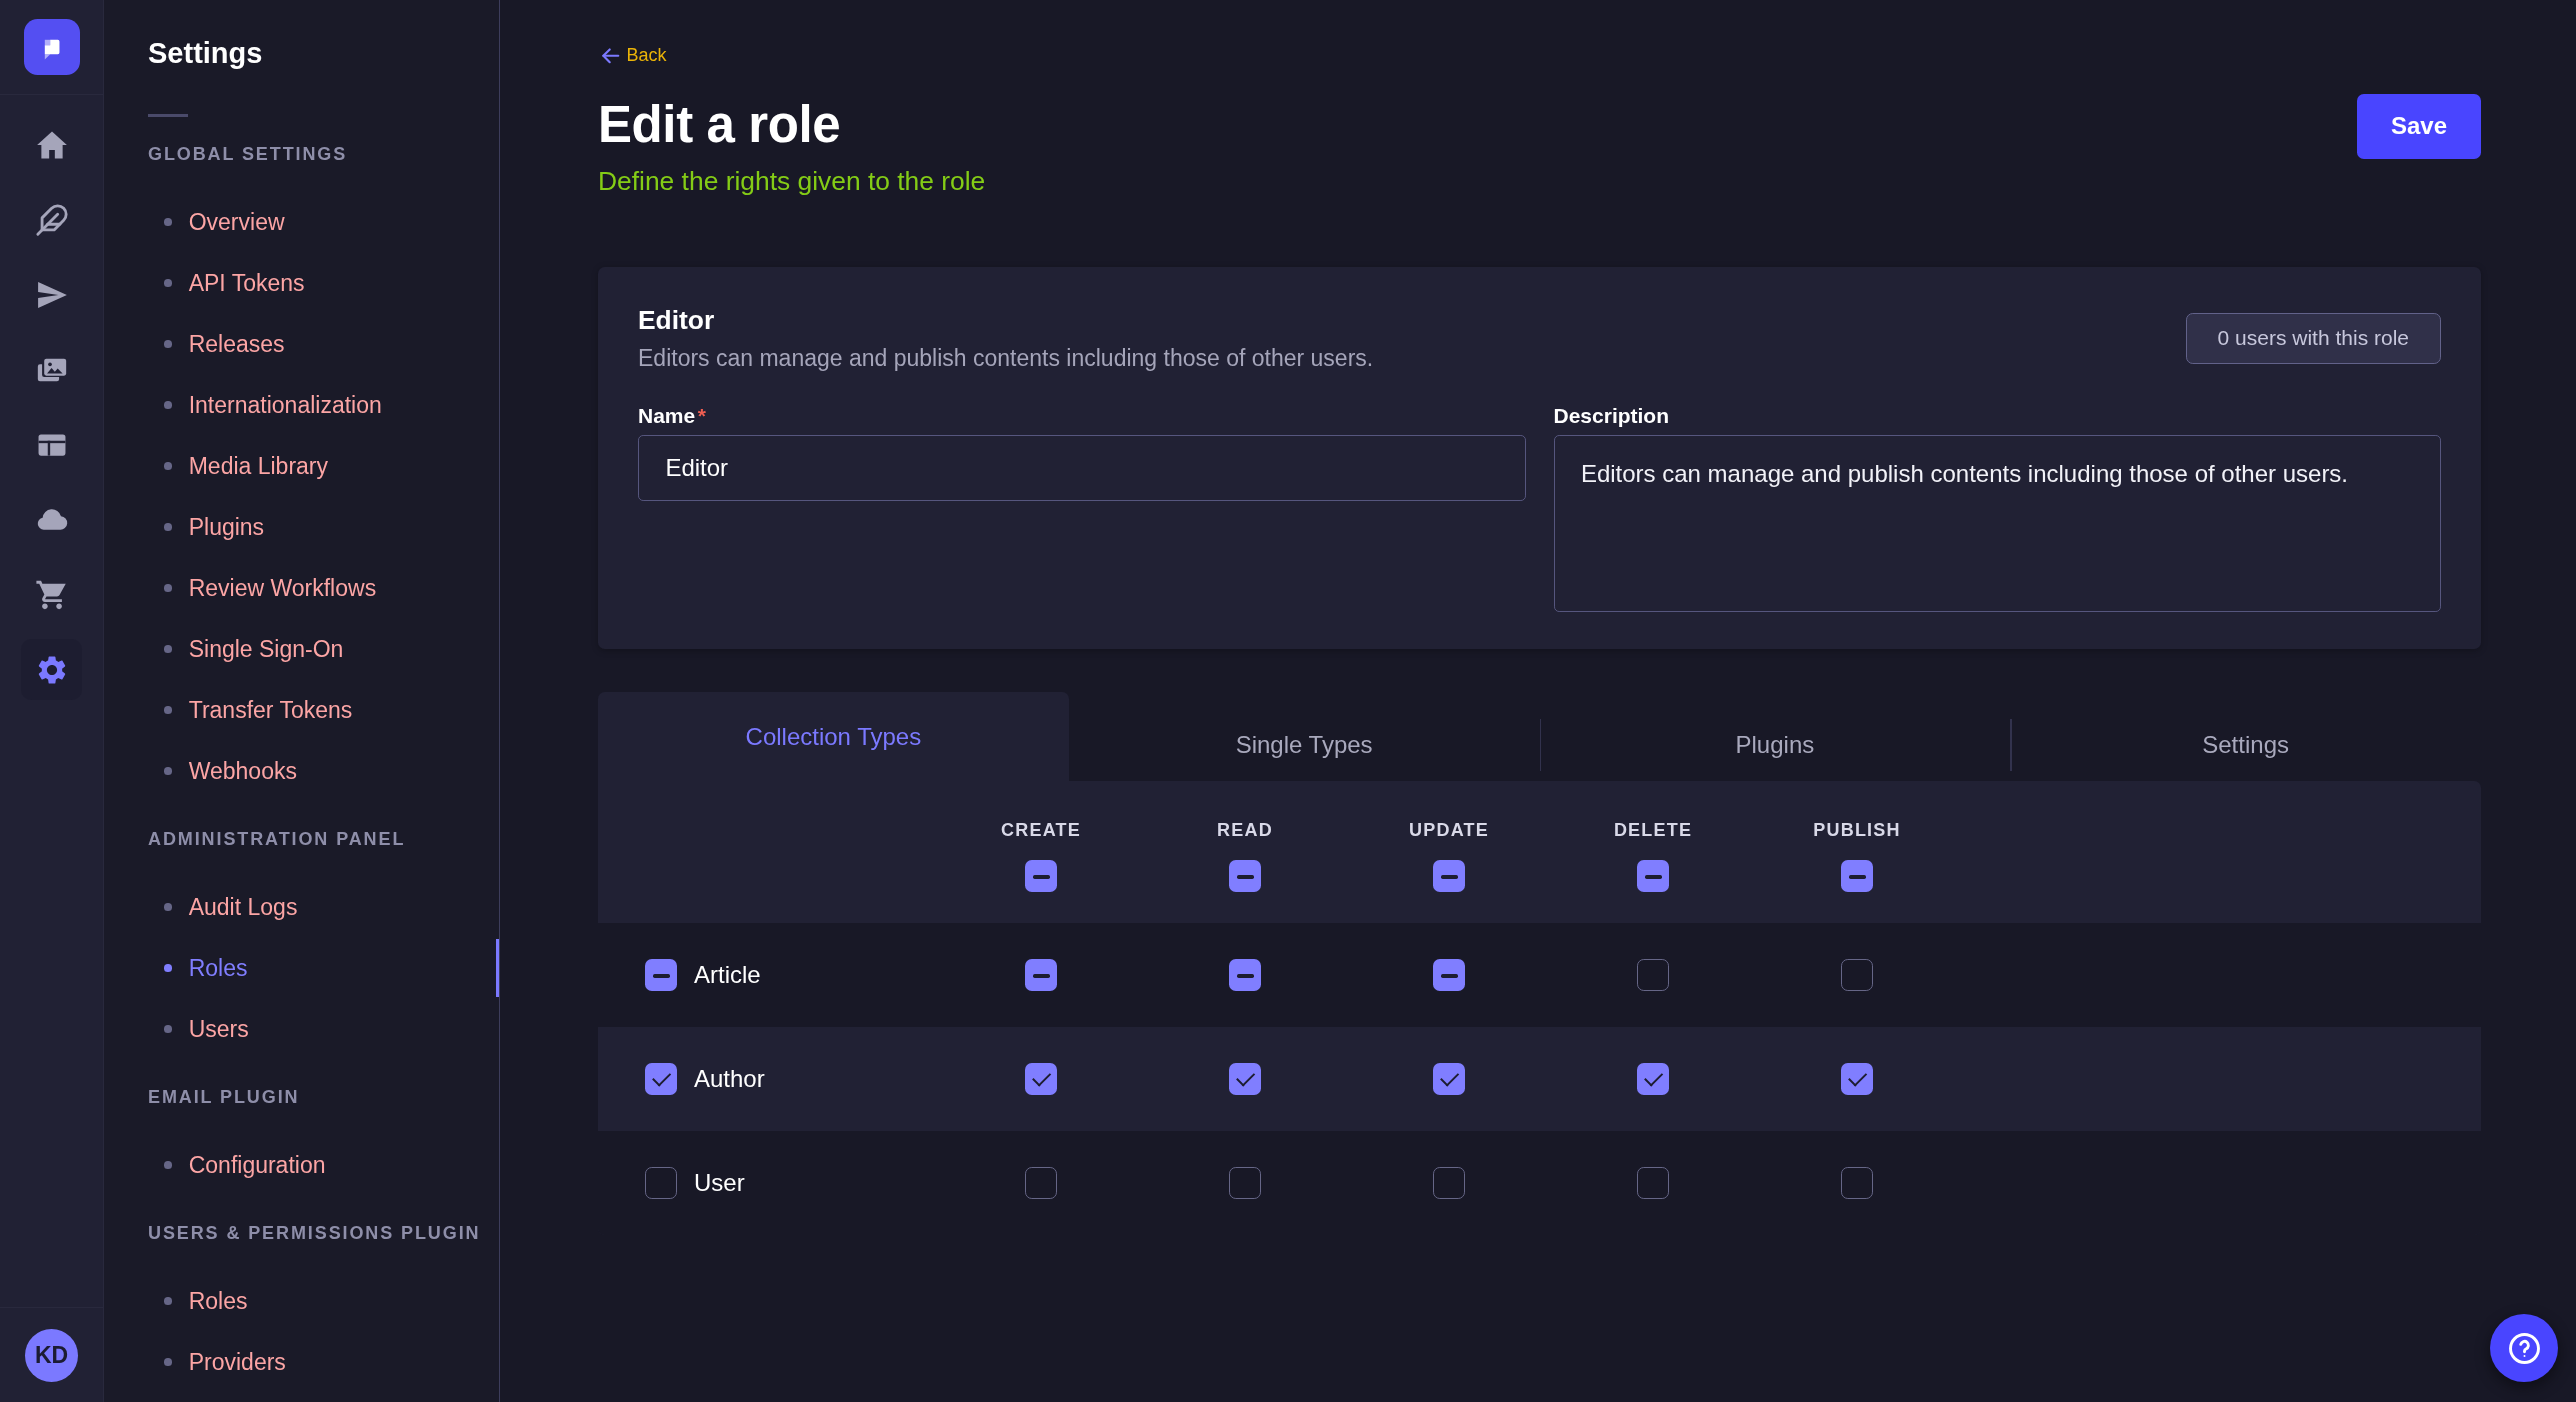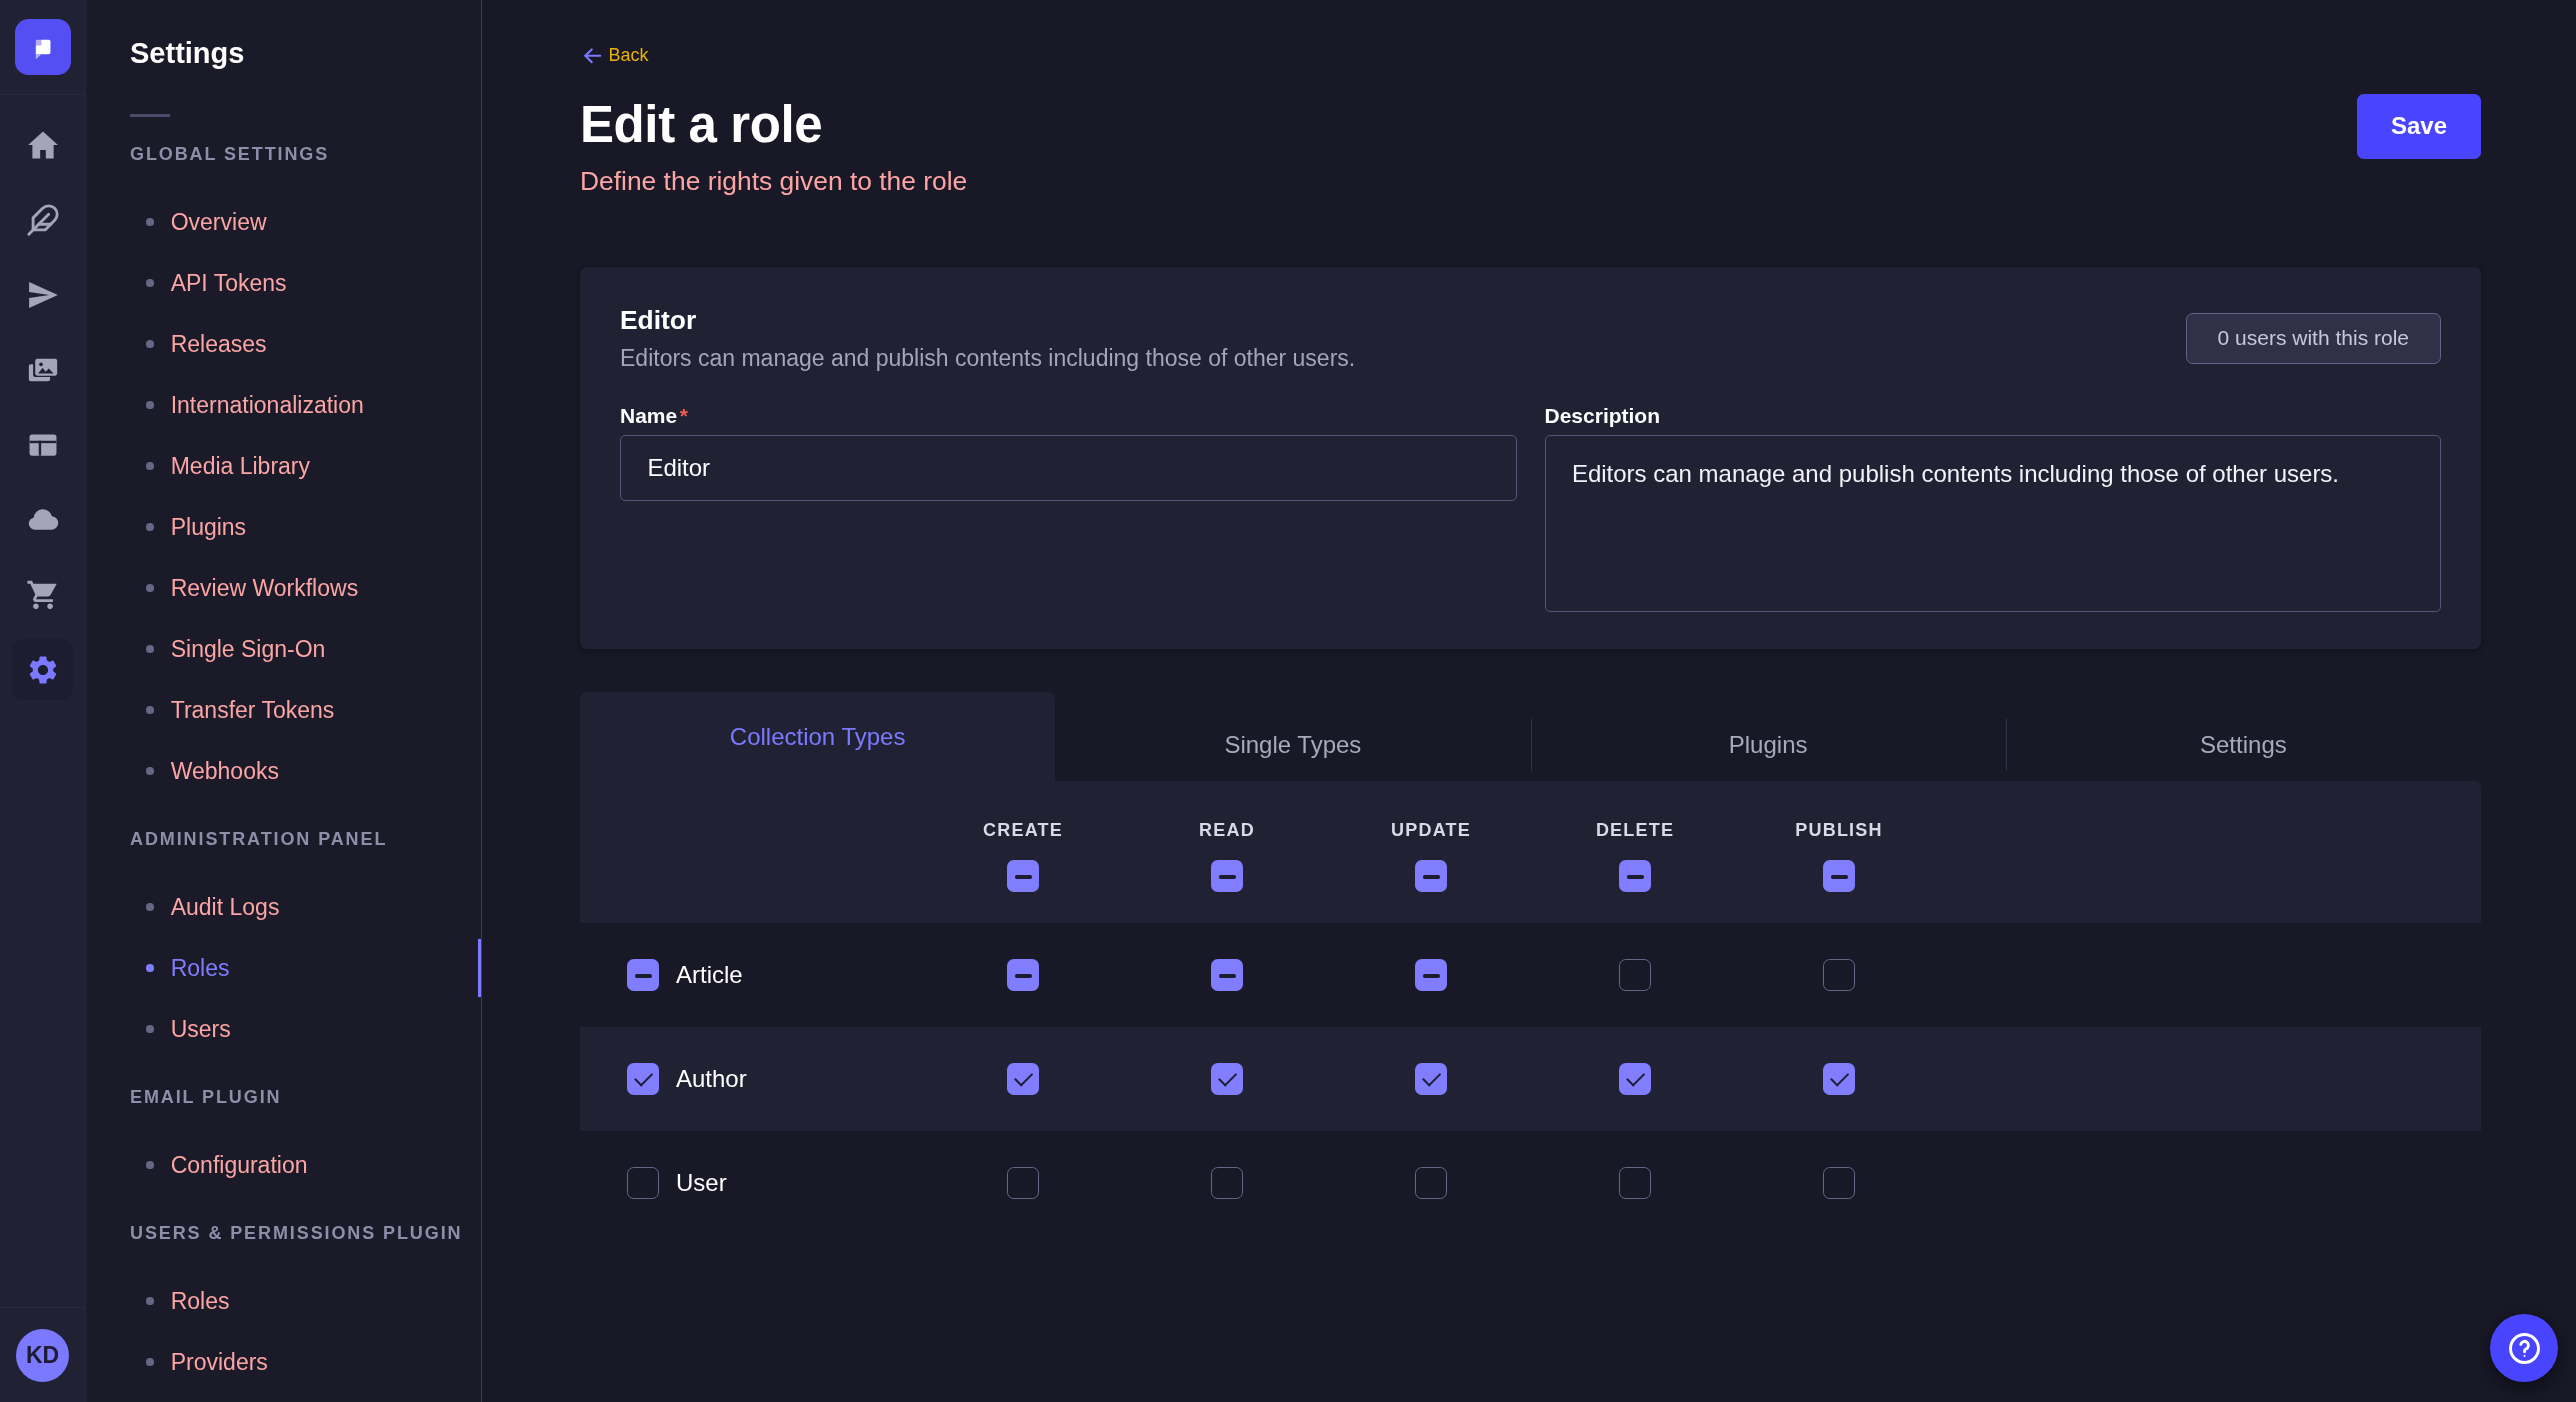--- a/index.html
+++ b/index.html
@@ -6,21 +6,21 @@
   html, body { width: 2576px; height: 1402px; overflow: hidden; }
   body {
     background: #181826;
     color: #ffffff;
     font-family: "Liberation Sans", "DejaVu Sans", sans-serif;
   }
   .app { display: flex; width: 100%; height: 100%; }
 
   
   .rail {
-    width: 86px; flex-shrink: 0;
+    width: 104px; flex-shrink: 0;
     background: #212134;
     border-right: 0.9px solid #29293d;
     display: flex; flex-direction: column;
   }
   .rail-logo-wrap {
     height: 95px; width: 100%;
     display: flex; align-items: center; justify-content: center;
     border-bottom: 0.9px solid #29293d;
   }
   .logo {
@@ -85,21 +85,21 @@
   
   .content { flex: 1; padding: 0 95px 0 98px; position: relative; }
   .back-row {
     margin-top: 43px;
     display: inline-flex; align-items: center; gap: 3px;
     color: #eab308; font-size: 18px; cursor: pointer;
   }
   .back-row svg { width: 25.6px; height: 25.6px; }
   .title-row { margin-top: 22px; display: flex; justify-content: space-between; align-items: flex-start; }
   .page-title { font-size: 51px; font-weight: 700; letter-spacing: -0.4px; line-height: 62px; color: #ffffff; }
-  .page-subtitle { margin-top: 10.2px; font-size: 26.4px; line-height: 31.5px; color: #fca5a5; }
+  .page-subtitle { margin-top: 10.2px; font-size: 26.4px; line-height: 31.5px; color: #84cc16; }
   .save-btn {
     background: #4945ff; color: #ffffff;
     font-family: inherit; font-size: 24px; font-weight: 600;
     border: none; border-radius: 6.8px;
     height: 65px; padding: 0 34px; cursor: pointer;
   }
 
   
   .role-card {
     margin-top: 70px;

